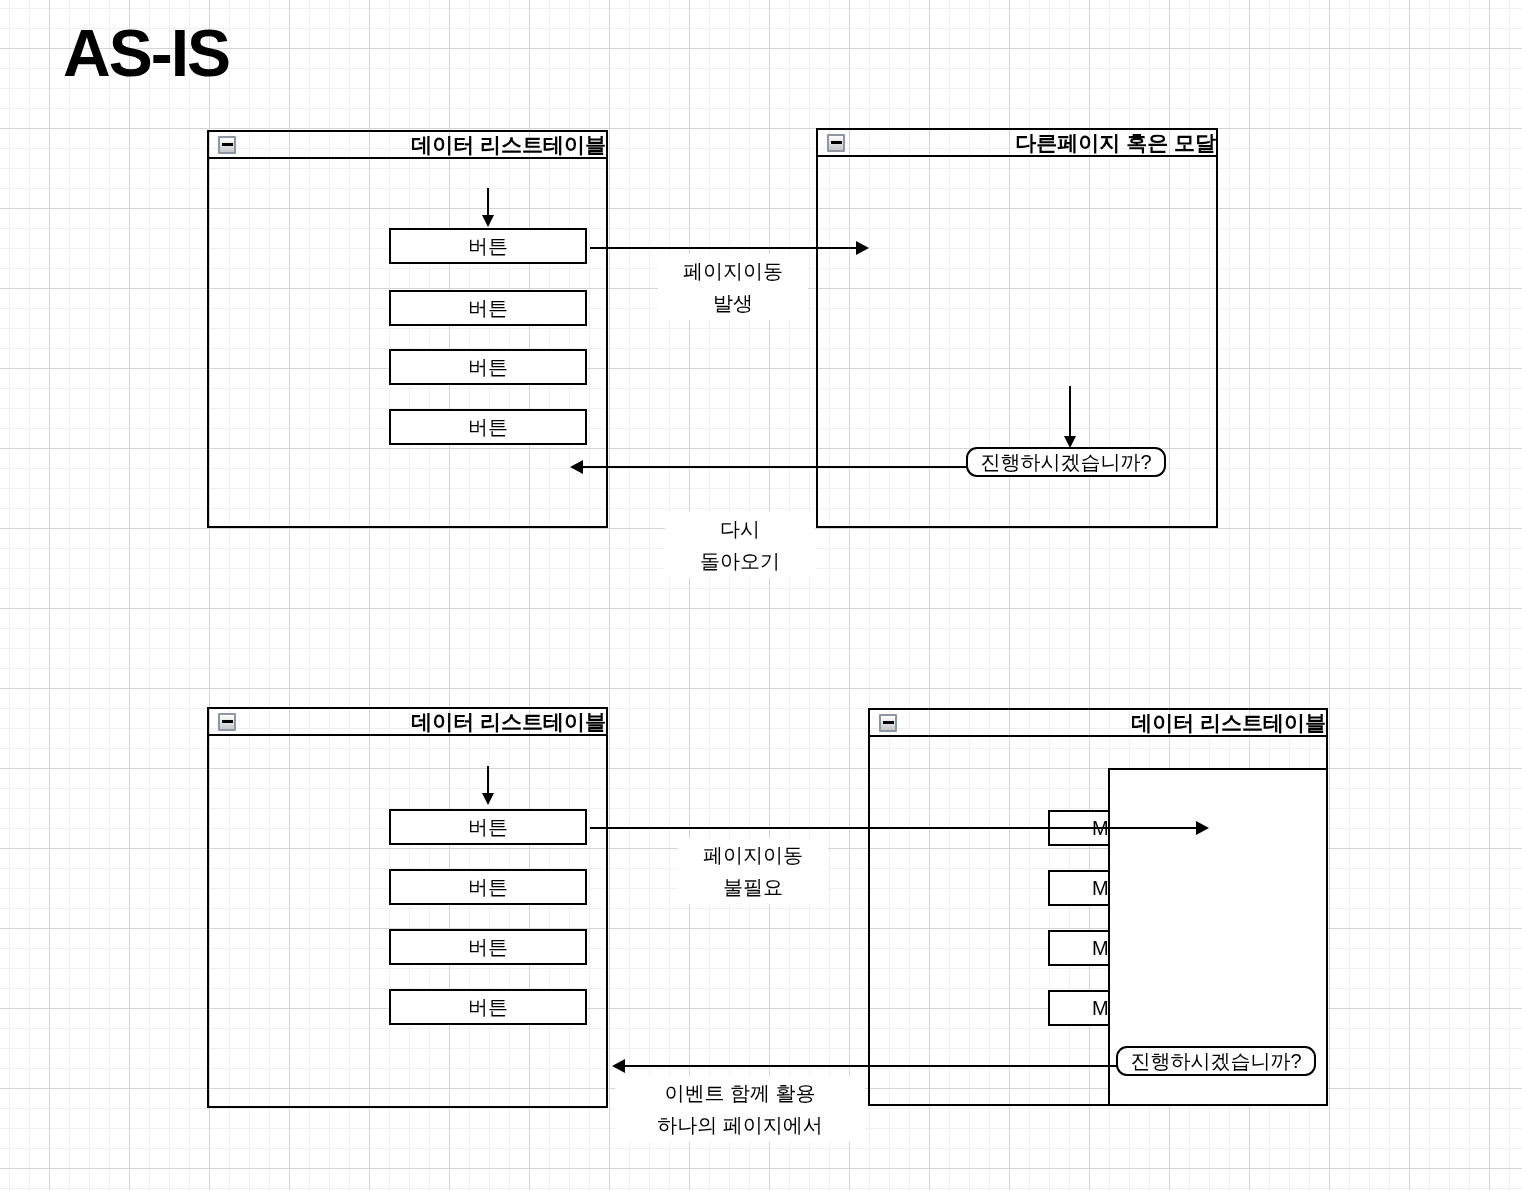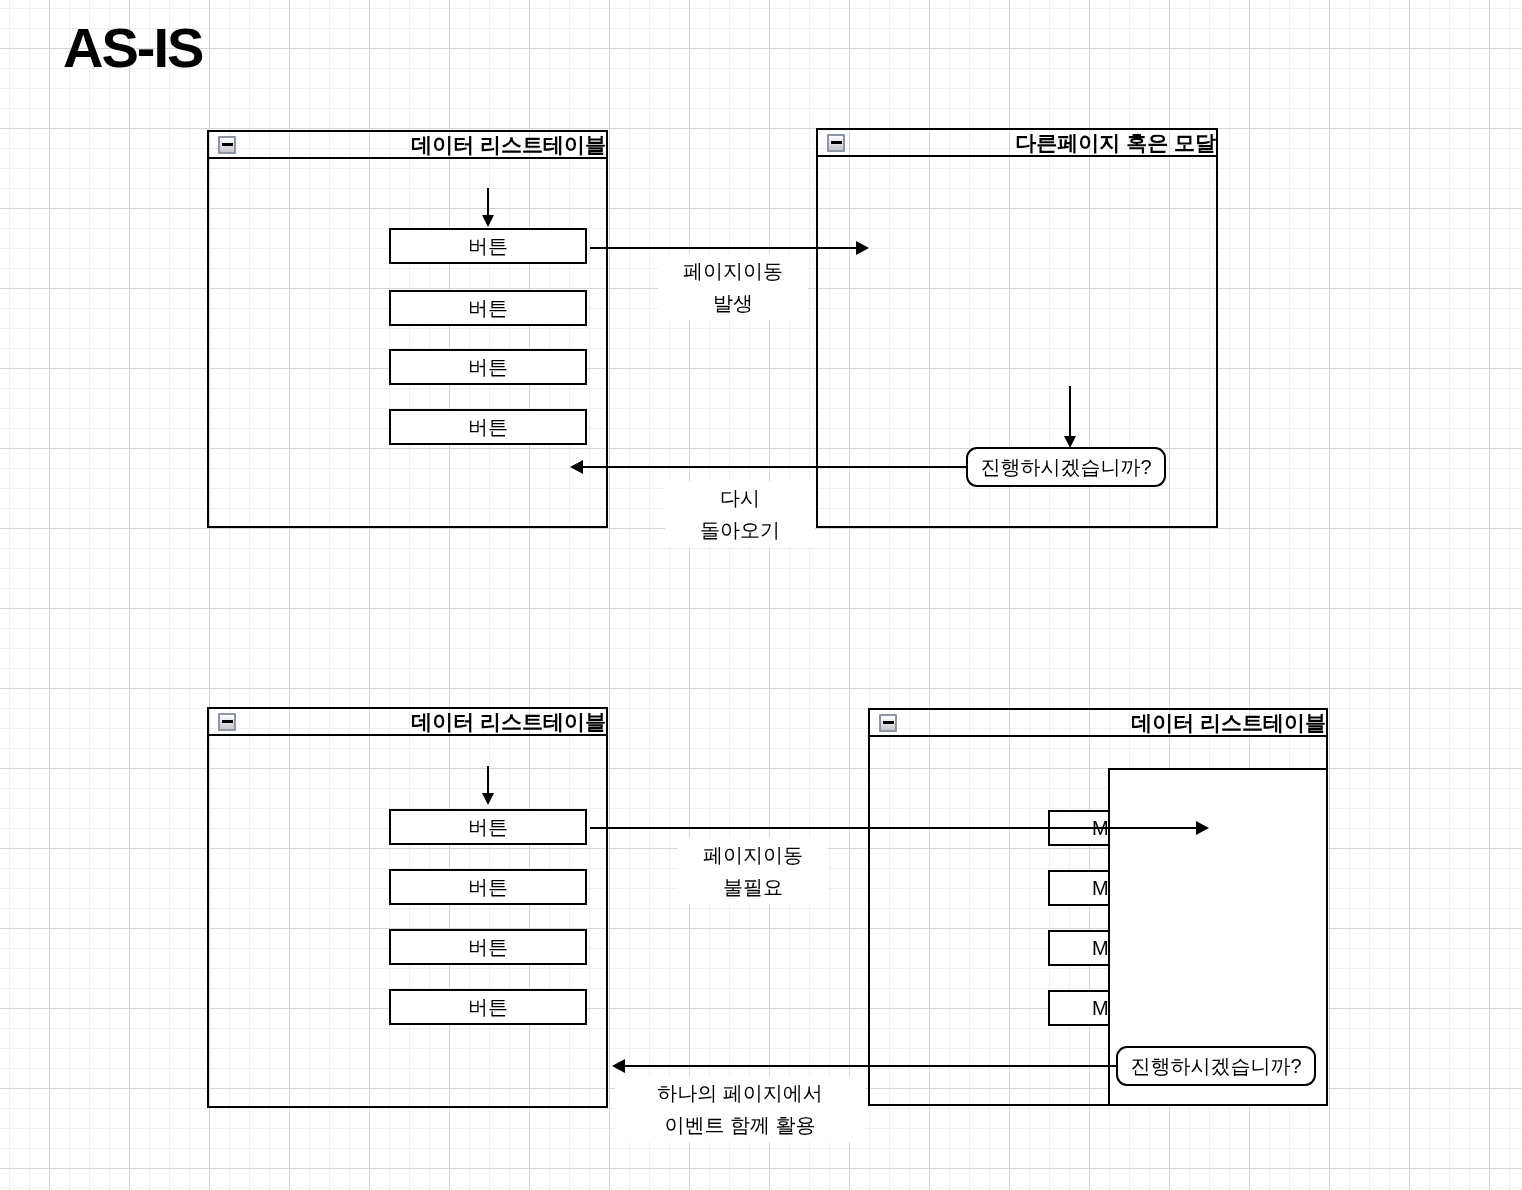--- a/index.html
+++ b/index.html
@@ -11,21 +11,21 @@
     background-color:#ffffff;
     background-image:
       linear-gradient(to right, #d5d5d5 1px, transparent 1px),
       linear-gradient(to bottom, #d5d5d5 1px, transparent 1px),
       linear-gradient(to right, #f0f0f0 1px, transparent 1px),
       linear-gradient(to bottom, #f0f0f0 1px, transparent 1px);
     background-size: 80px 80px, 80px 80px, 20px 20px, 20px 20px;
     background-position: 49px 0, 0 48px, 9px 0, 0 8px;
   }
 
-  .heading { position:absolute; font-weight:bold; font-size:56px; letter-spacing:-2px; line-height:1; }
+  .heading { position:absolute; font-weight:bold; font-size:66px; letter-spacing:-2px; line-height:1; }
 
   .window { position:absolute; border:2px solid #000; }
   .titlebar {
     position:relative; height:27px; border-bottom:2px solid #000;
     display:flex; align-items:center; justify-content:flex-end;
     font-weight:bold; font-size:21px;
   }
   .min-icon {
     position:absolute; left:9px; top:50%; transform:translateY(-50%);
     width:18px; height:18px; border:2px solid #8e96a3; border-radius:1px;
@@ -36,21 +36,21 @@
 
   .btn {
     position:absolute; width:198px; height:36px;
     border:2px solid #000; border-radius:0; background:#fff;
     display:flex; align-items:center; justify-content:center;
     font-size:20px; line-height:1;
   }
   .btn.left-text { justify-content:flex-start; padding-left:42px; }
 
   .dialog {
-    position:absolute; width:200px; height:40px;
+    position:absolute; width:200px; height:30px;
     border:2px solid #000; border-radius:11px; background:#fff;
     display:flex; align-items:center; justify-content:center;
     font-size:20px; z-index:6;
   }
 
   .hline { position:absolute; height:2px; background:#000; z-index:5; }
   .vline { position:absolute; width:2px; background:#000; z-index:5; }
   .ah-right { position:absolute; width:0; height:0; z-index:5;
     border-top:7px solid transparent; border-bottom:7px solid transparent; border-left:13px solid #000; }
   .ah-left  { position:absolute; width:0; height:0; z-index:5;
@@ -109,21 +109,21 @@
 
   <div class="hline" style="left:590px; top:247px; width:266px;"></div>
   <div class="ah-right" style="left:856px; top:241px;"></div>
   <div class="edge-label" style="left:658px; top:254px; width:150px;">
     <span>페이지이동</span>
     <span>발생</span>
   </div>
 
   <div class="ah-left" style="left:570px; top:460px;"></div>
   <div class="hline" style="left:582px; top:466px; width:385px;"></div>
-  <div class="edge-label" style="left:665px; top:481px; width:150px;">
+  <div class="edge-label" style="left:665px; top:512px; width:150px;">
     <span>다시</span>
     <span>돌아오기</span>
   </div>
 
 
   <div class="window" style="left:207px; top:707px; width:401px; height:401px;">
     <div class="titlebar">
       <span class="min-icon">
           <span class="bar"></span>
         </span>
@@ -157,17 +157,17 @@
   <div class="hline" style="left:590px; top:827px; width:606px;"></div>
   <div class="ah-right" style="left:1196px; top:821px;"></div>
   <div class="edge-label" style="left:678px; top:838px; width:150px;">
     <span>페이지이동</span>
     <span>불필요</span>
   </div>
 
   <div class="ah-left" style="left:612px; top:1059px;"></div>
   <div class="hline" style="left:624px; top:1065px; width:493px;"></div>
   <div class="edge-label" style="left:615px; top:1076px; width:250px;">
+    <span>이벤트 함께 활용</span>
     <span>하나의 페이지에서</span>
-    <span>이벤트 함께 활용</span>
   </div>
 
 </div>
 
 </body></html>

